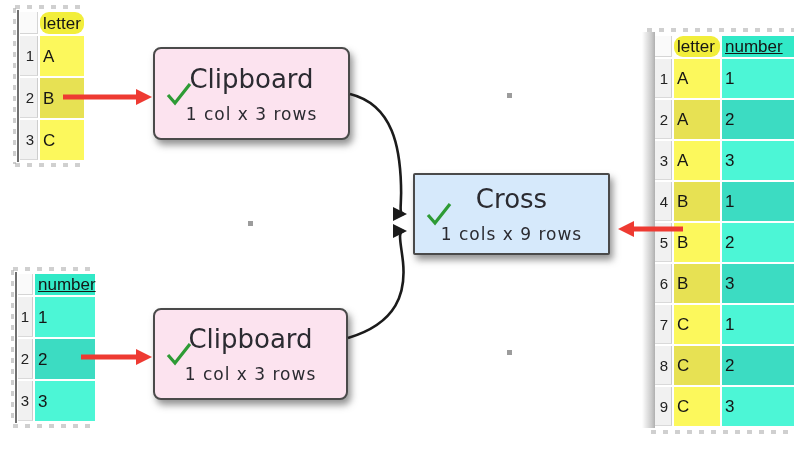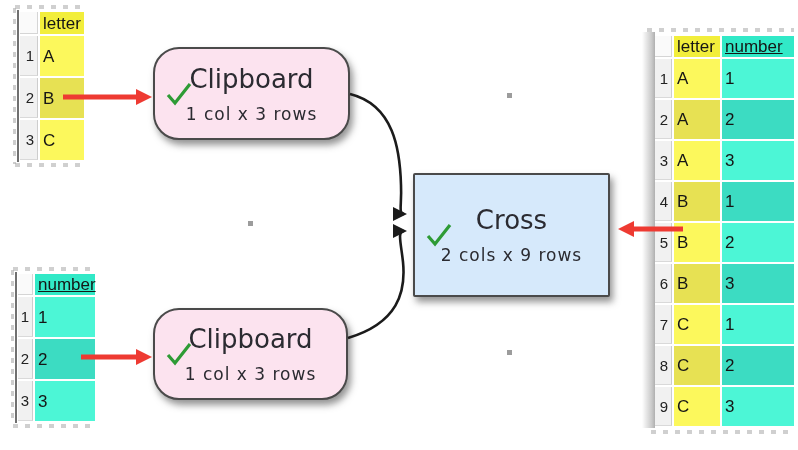--- a/index.html
+++ b/index.html
@@ -10,37 +10,37 @@
 
   
   .datatable { position:absolute; z-index:1; }
   .dt-grid { display:grid; gap:2px; position:relative; }
   .cell { display:flex; align-items:center; font-size:17px; color:var(--cell_text,#151515); line-height:1; }
   .gutter { background:var(--gutter_bg,#f1f1f1); justify-content:flex-end; padding-right:3px;
             font-size:15px; color:#222; border-right:1px solid #cdcdcd; border-bottom:1px solid #d9d9d9; }
   .gutter-hdr { background:var(--gutter_hdr_bg,#fafafa); border-right:1px solid #d5d5d5; border-bottom:1px solid #d5d5d5; }
   .col-hdr { padding-left:3px; }
   .data { padding-left:3px; }
-  .yellow-hdr { background:var(--yellow_header,#f2ee3b); }
+  .yellow-hdr { background:var(--yellow_header,#f2ee3b);border-radius:9px; }
   .teal-hdr   { background:var(--teal_header,#31e9c7);text-decoration:underline; }
   .c-yellow   { background:var(--yellow_row,#fcf85c); }
   .c-teal     { background:var(--teal_row,#4cf6d6); }
   .r-alt .c-yellow, .c-yellow.alt { background:var(--yellow_row_alt,#e7e153); }
   .r-alt .c-teal,   .c-teal.alt   { background:var(--teal_row_alt,#3cdcc2); }
 
   .tline  { position:absolute; left:-3px; top:-2px; bottom:-2px; width:2px; background:#707070; }
   .torn-h { position:absolute; height:4px; background:repeating-linear-gradient(90deg,#a9a9a9 0 5px,transparent 5px 12px); opacity:.55; }
   .torn-v { position:absolute; width:3px;  background:repeating-linear-gradient(180deg,#a5a5a5 0 5px,transparent 5px 11px); opacity:.55; }
   .fuzzy-left { position:absolute; background:linear-gradient(90deg, rgba(130,130,130,0) 0%, rgba(120,120,120,.40) 75%, rgba(110,110,110,.55) 100%); }
 
   
   .node { position:absolute; z-index:2; box-sizing:border-box; border:2px solid var(--node_border,#4a4a4a);
           display:flex; flex-direction:column; align-items:center; justify-content:center;
           box-shadow:3px 5px 7px rgba(60,60,60,.55); font-family:"DejaVu Sans", sans-serif; }
-  .node.pink { background:var(--node_pink,#fce3ef); border-radius:26px;align-items:center; }
+  .node.pink { background:var(--node_pink,#fce3ef); border-radius:8px;align-items:center; }
   .node.blue { background:var(--node_blue,#d6e9fb); border-radius:2px; }
   .node-title { font-size:26px; color:var(--text_dark,#2b2b31); }
   .node-sub   { font-size:17px; margin-top:10px; letter-spacing:1px; color:var(--text_dark,#2b2b31); }
   .check { position:absolute; left:10px; top:50%; transform:translateY(-50%); width:28px; height:26px; }
   .check path { fill:none; stroke:var(--check_green,#2e9b35); stroke-width:3.2px; }
 
   
   .overlay { position:absolute; left:0; top:0; z-index:3; pointer-events:none; }
   .connector { fill:none; stroke:var(--connector,#1b1b1b); stroke-width:2.6px; }
   .red-line { stroke:var(--arrow_red,#ee3a32); stroke-width:5px; }
@@ -145,26 +145,26 @@
   </div>
 
   <div class="node pink" style="left:153px;top:308px;width:195px;height:92px">
     <svg class="check" viewBox="0 0 28 26">
         <path d="M3 14 L10 22 L25 3"></path>
       </svg>
     <div class="node-title">Clipboard</div>
     <div class="node-sub">1 col x 3 rows</div>
   </div>
 
-  <div class="node blue" style="left:413px;top:173px;width:197px;height:124px">
+  <div class="node blue" style="left:413px;top:173px;width:197px;height:82px">
     <svg class="check" viewBox="0 0 28 26">
         <path d="M3 14 L10 22 L25 3"></path>
       </svg>
     <div class="node-title">Cross</div>
-    <div class="node-sub">2 cols x 9 rows</div>
+    <div class="node-sub">1 cols x 9 rows</div>
   </div>
 
   <svg class="overlay" width="798" height="450" viewBox="0 0 798 450">
     <defs>
       <marker id="ah-black" markerUnits="userSpaceOnUse" markerWidth="16" markerHeight="14" refX="11" refY="7" orient="auto">
         <path d="M0,0 L14,7 L0,14 Z" fill="#1b1b1b"></path>
       </marker>
     </defs>
 
     <path class="connector" d="M350,94 C394,105 400,150 401,185 C402,205 398,214 404,214" marker-end="url(#ah-black)"></path>

